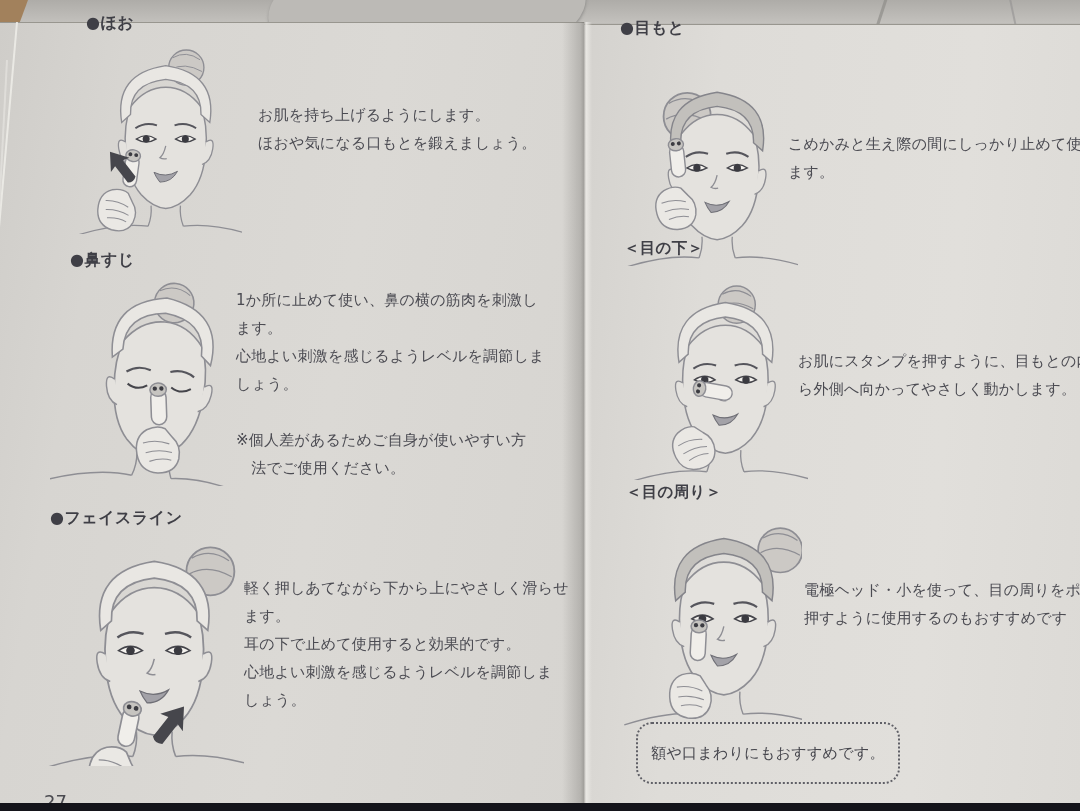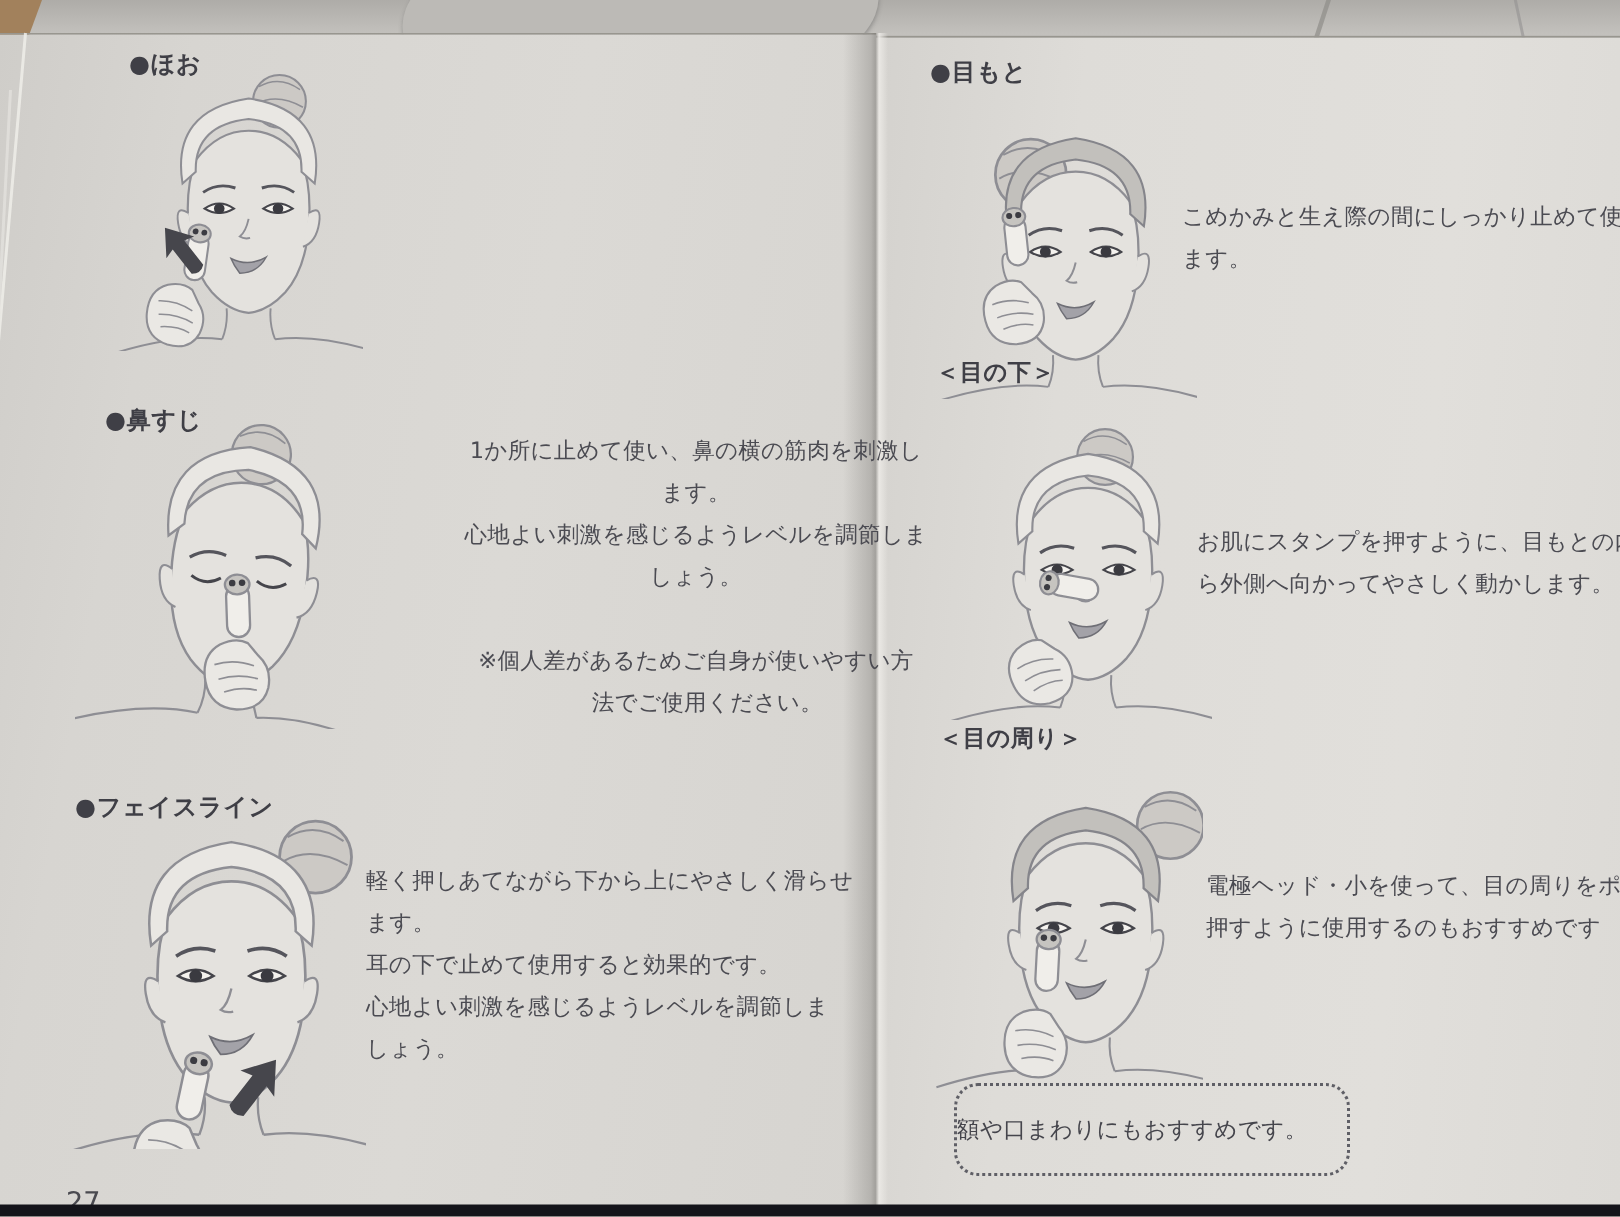--- a/index.html
+++ b/index.html
@@ -26,27 +26,27 @@
     border-top:1px solid #98968f;}
   .gutter{position:absolute;left:562px;top:22px;width:30px;height:783px;
     background:linear-gradient(90deg,rgba(150,148,144,0) 0%,rgba(140,138,134,.45) 62%,rgba(120,118,114,.55) 72%,rgba(236,234,230,.9) 80%,rgba(150,148,144,0) 100%);}
   .sheet-edge{position:absolute;left:16px;top:22px;width:2px;height:310px;
     background:#efede9;transform:rotate(5deg);transform-origin:top;opacity:.85;}
   .sheet-edge2{position:absolute;left:6px;top:60px;width:2px;height:420px;
     background:#e6e4e0;transform:rotate(3deg);transform-origin:top;opacity:.7;}
   .bottom-strip{position:absolute;left:0;top:803px;width:1080px;height:8px;background:#14141a;z-index:40;}
 
   
-  .hdr{position:absolute;font-size:16px;font-weight:600;color:#3f3f46;letter-spacing:.5px;z-index:10;margin-top:20px;}
+  .hdr{position:absolute;font-size:16px;font-weight:600;color:#3f3f46;letter-spacing:.5px;z-index:10;}
   .sub{position:absolute;font-size:15.5px;font-weight:600;color:#3f3f46;letter-spacing:.3px;z-index:10;}
   .body-text{position:absolute;font-size:15px;line-height:28px;color:#4b4b52;
     white-space:pre-wrap;width:420px;z-index:10;letter-spacing:.2px;}
   .pageno{position:absolute;left:44px;top:791px;font-size:18px;color:#4a4a50;z-index:10;}
   .tip-box{position:absolute;left:636px;top:722px;width:260px;height:58px;
-    border:2px dotted #5f5f66;border-radius:16px;display:flex;align-items:center;justify-content:flex-start;z-index:10;}
+    border:2px dotted #5f5f66;border-radius:16px;display:flex;align-items:center;justify-content:center;z-index:10;}
   .tip-text{font-size:15px;color:#45454c;letter-spacing:.3px;}
 
   
   .ill{position:absolute;z-index:5;}
   .ill svg{display:block;width:100%;height:100%;}
 </style>
 </head>
 <body>
 
 <div class="stage">
@@ -123,37 +123,39 @@
       <use href="#d-head"></use>
       <use href="#d-band"></use>
       <use href="#d-eyes-open"></use>
       <use href="#d-nose-mouth"></use>
       <use href="#d-hand" transform="translate(60,118) rotate(12)"></use>
       <use href="#d-device" transform="translate(64,108) rotate(8)"></use>
       <use href="#d-arrow" transform="translate(40,106) rotate(-38)"></use>
     </svg>
   </div>
 
+  <div class="body-text" style="left:258px;top:101px;">お肌を持ち上げるようにします。
+ほおや気になる口もとを鍛えましょう。</div>
 
   <div class="hdr" style="left:70px;top:250px;">●鼻すじ</div>
 
   <div class="ill" style="left:50px;top:278px;width:192px;height:208px;">
     <svg viewBox="0 0 170 190">
       <g transform="rotate(5 97 100)">
         <use href="#d-bun" transform="translate(-14,2)"></use>
         <use href="#d-head"></use>
         <use href="#d-band"></use>
         <use href="#d-eyes-closed" transform="translate(0,4)"></use>
       </g>
       <use href="#d-hand" transform="translate(96,108) rotate(-3)"></use>
       <use href="#d-device" transform="translate(96,100) rotate(-2)"></use>
     </svg>
   </div>
 
-  <div class="body-text" style="left:254px;top:286px;text-align:center;">1か所に止めて使い、鼻の横の筋肉を刺激し
+  <div class="body-text" style="left:236px;top:286px;">1か所に止めて使い、鼻の横の筋肉を刺激し
 ます。
 心地よい刺激を感じるようレベルを調節しま
 しょう。
 
 ※個人差があるためご自身が使いやすい方
 　法でご使用ください。</div>
 
   <div class="hdr" style="left:50px;top:508px;">●フェイスライン</div>
 
   <div class="ill" style="left:36px;top:540px;width:208px;height:226px;">

